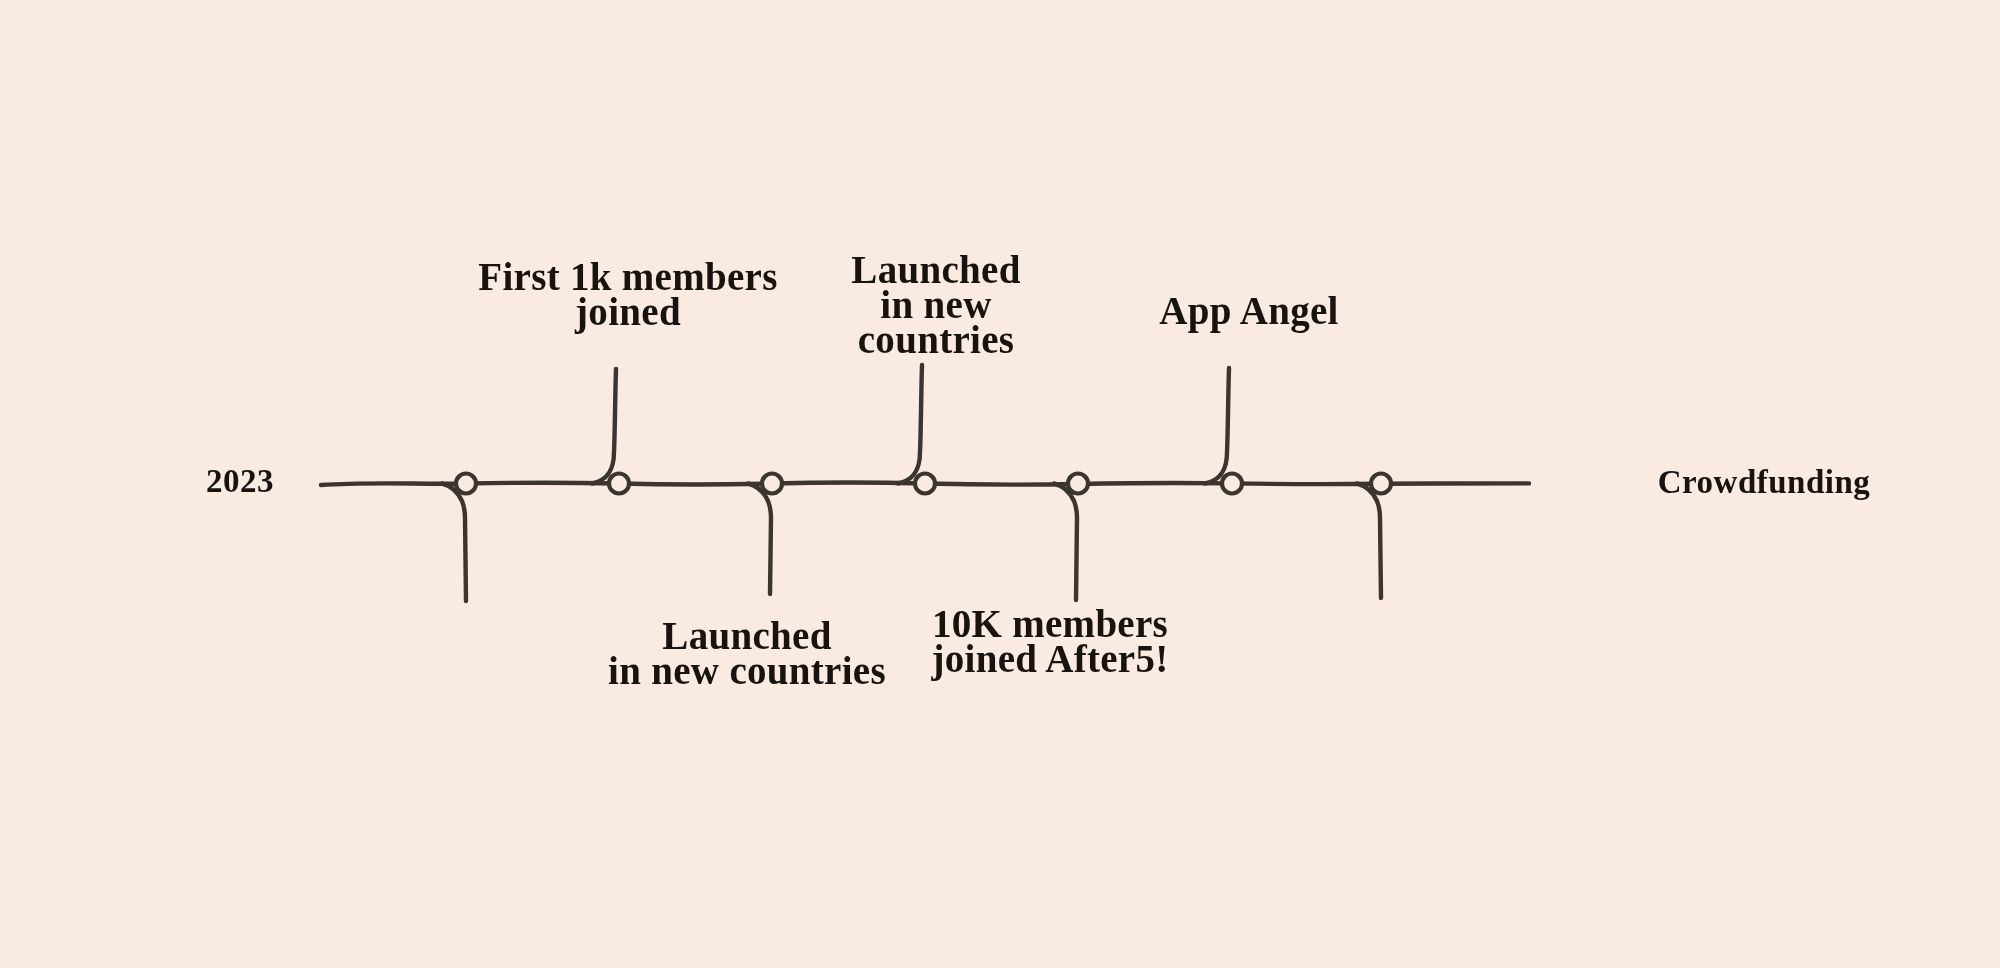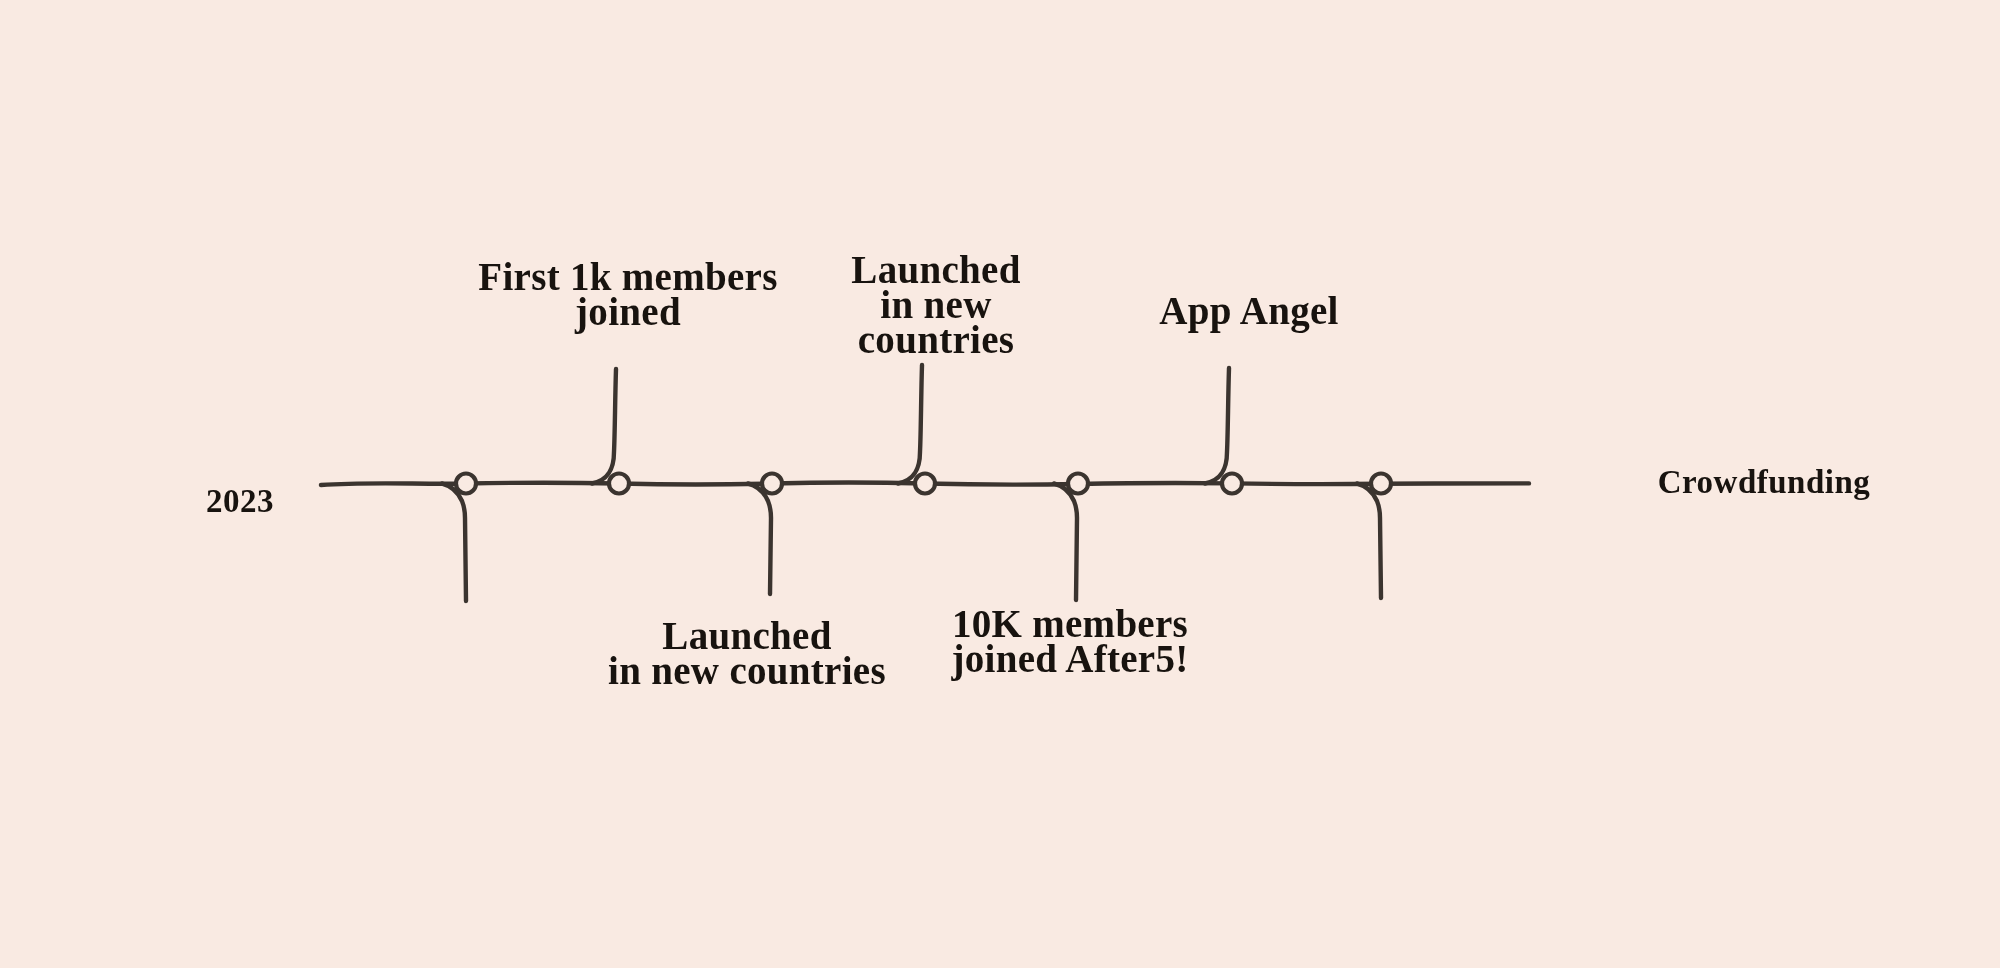--- a/index.html
+++ b/index.html
@@ -74,34 +74,34 @@
 
     <circle cx="466" cy="483.5" r="10" fill="#f9eae2" stroke-width="4.2"></circle>
     <circle cx="619" cy="483.5" r="10" fill="#f9eae2" stroke-width="4.2"></circle>
     <circle cx="772" cy="483.5" r="10" fill="#f9eae2" stroke-width="4.2"></circle>
     <circle cx="925" cy="483.5" r="10" fill="#f9eae2" stroke-width="4.2"></circle>
     <circle cx="1078" cy="483.5" r="10" fill="#f9eae2" stroke-width="4.2"></circle>
     <circle cx="1232" cy="483.5" r="10" fill="#f9eae2" stroke-width="4.2"></circle>
     <circle cx="1381" cy="483.5" r="10" fill="#f9eae2" stroke-width="4.2"></circle>
   </svg>
 
-  <div class="tl-endpoint" style="left:240px; top:464px;margin-top:20px;">2023</div>
+  <div class="tl-endpoint" style="left:240px; top:464px;">2023</div>
 
   <div class="tl-endpoint" style="left:1764px; top:465px;">Crowdfunding</div>
 
 
   <div class="tl-label" style="left:628px; top:259px;">First 1k members
 joined</div>
 
   <div class="tl-label" style="left:747px; top:618px;">Launched
 in new countries</div>
 
   <div class="tl-label" style="left:936px; top:252px;">Launched
 in new
 countries</div>
 
-  <div class="tl-label" style="left:1050px; top:606px;margin-left:20px;">10K members
+  <div class="tl-label" style="left:1050px; top:606px;">10K members
 joined After5!</div>
 
   <div class="tl-label" style="left:1249px; top:293px;">App Angel</div>
 
 
 </div>
 
 </body></html>

